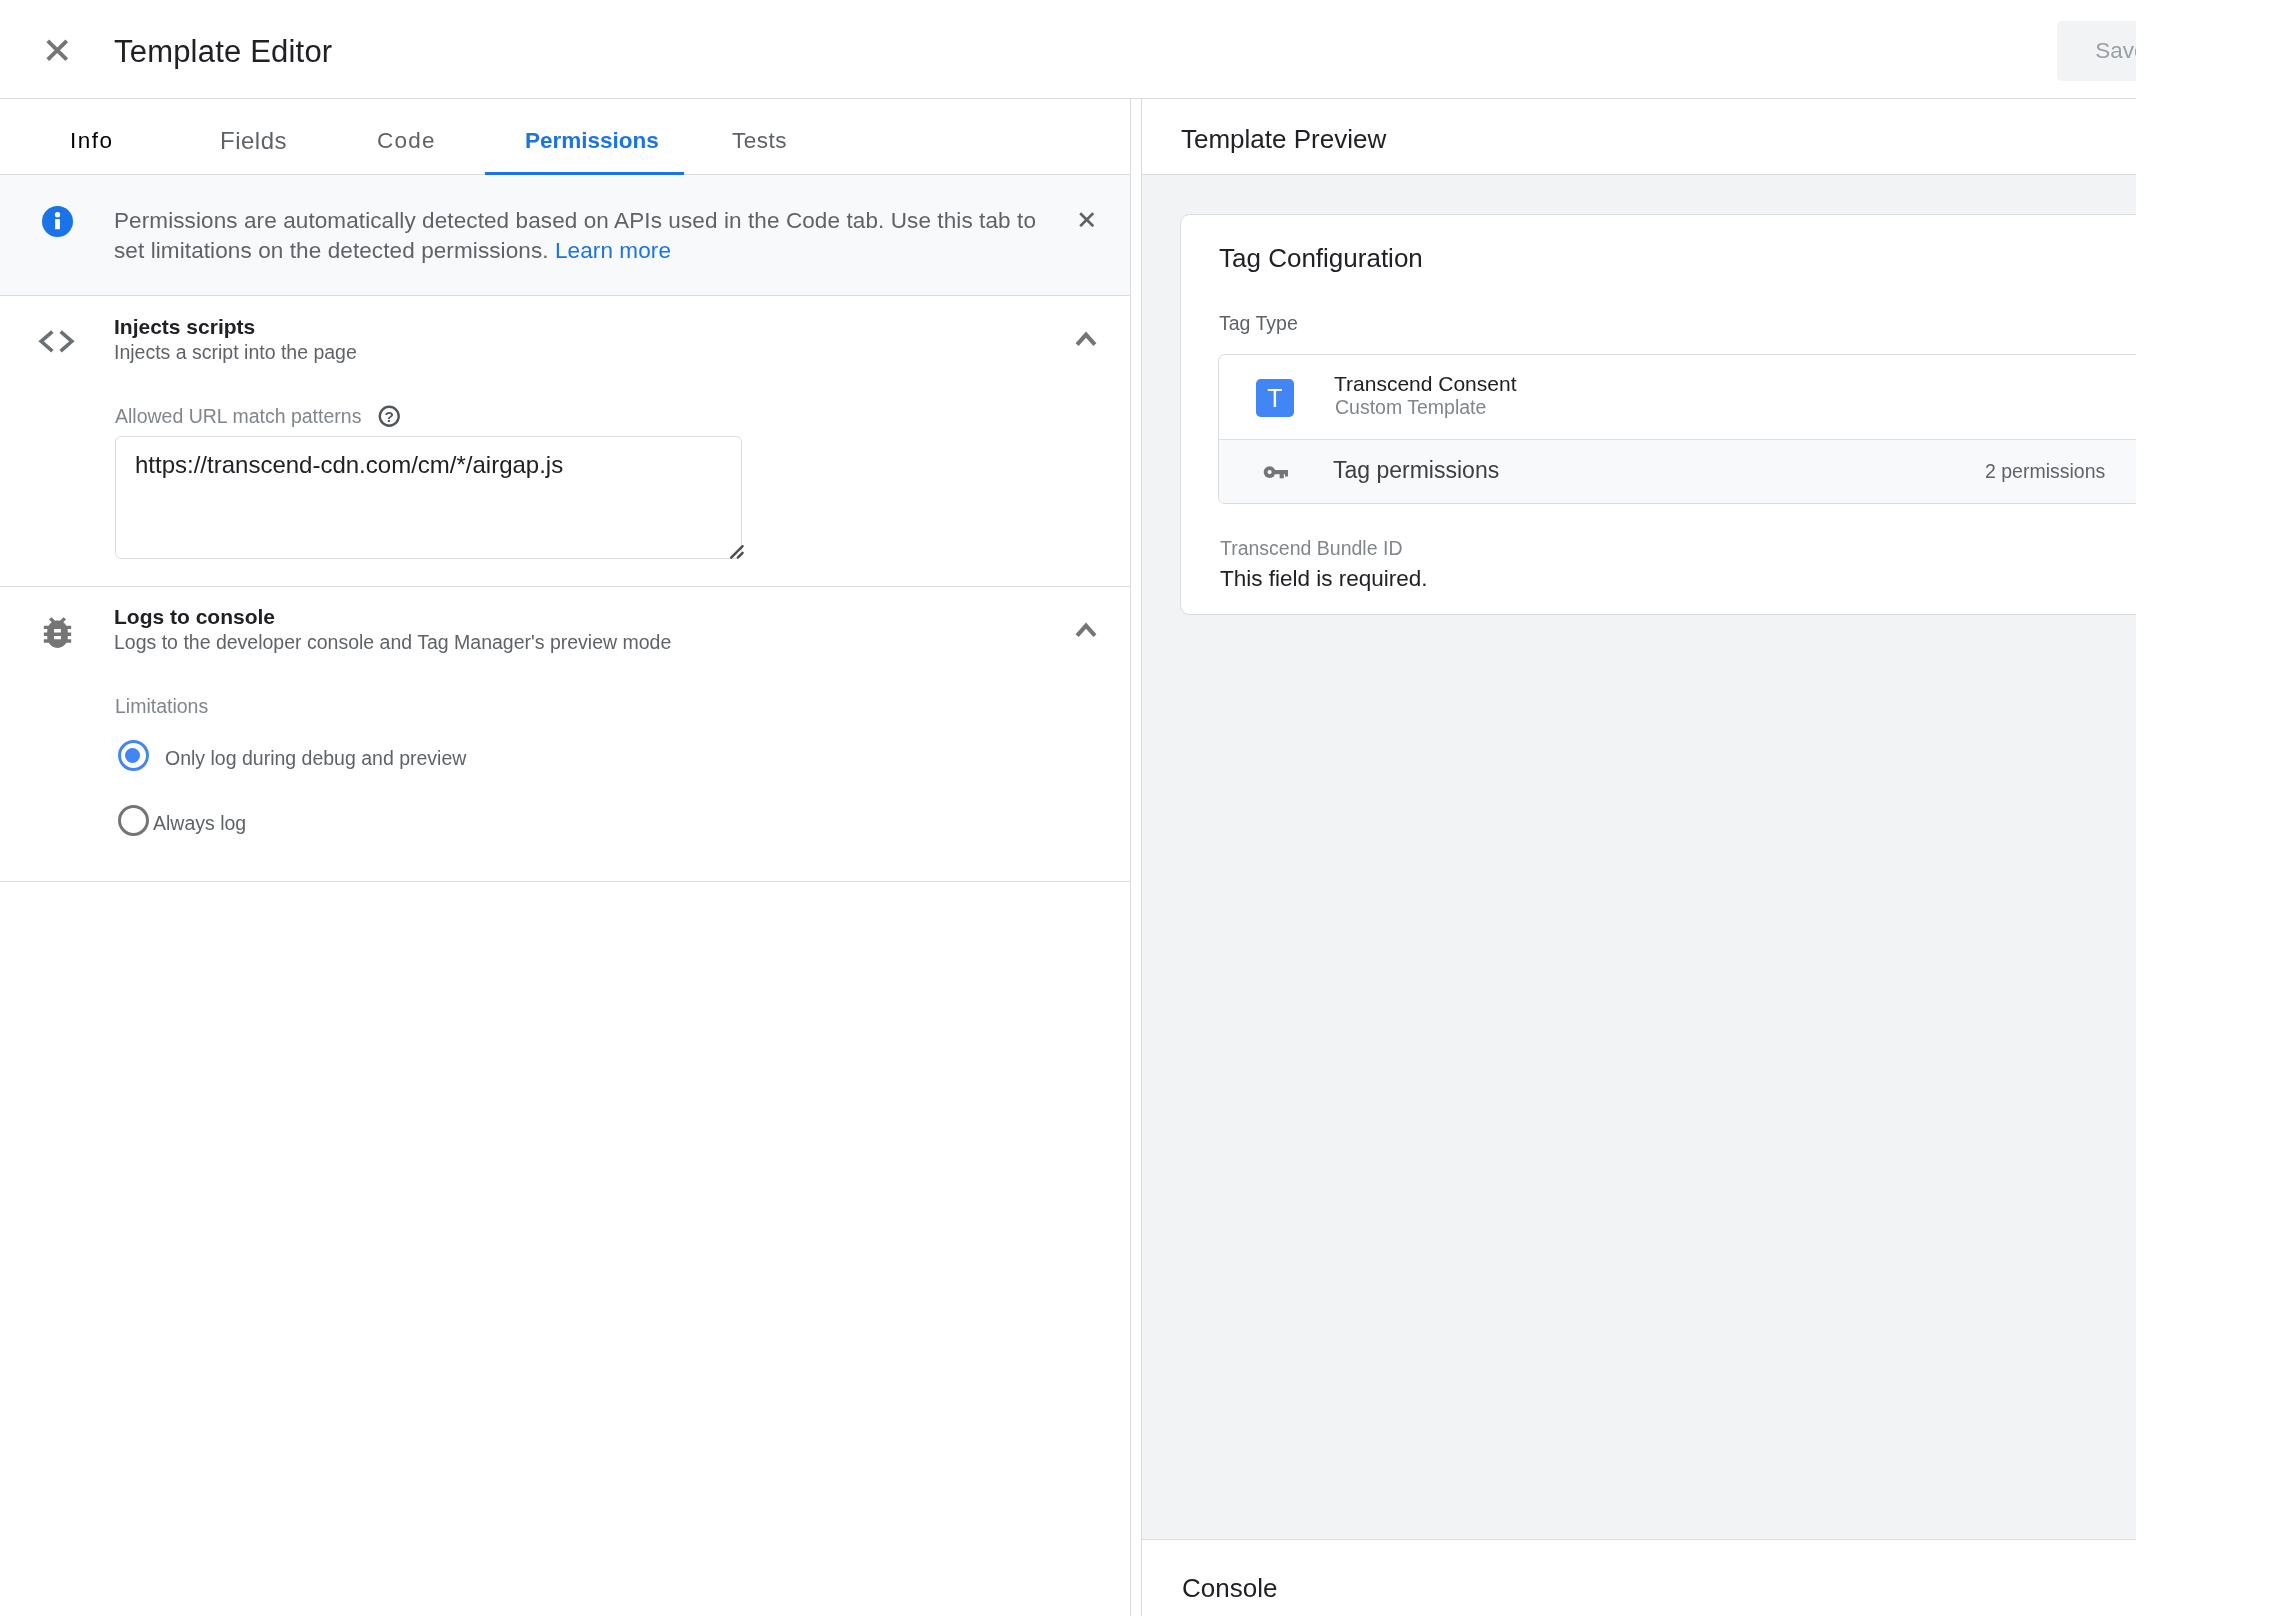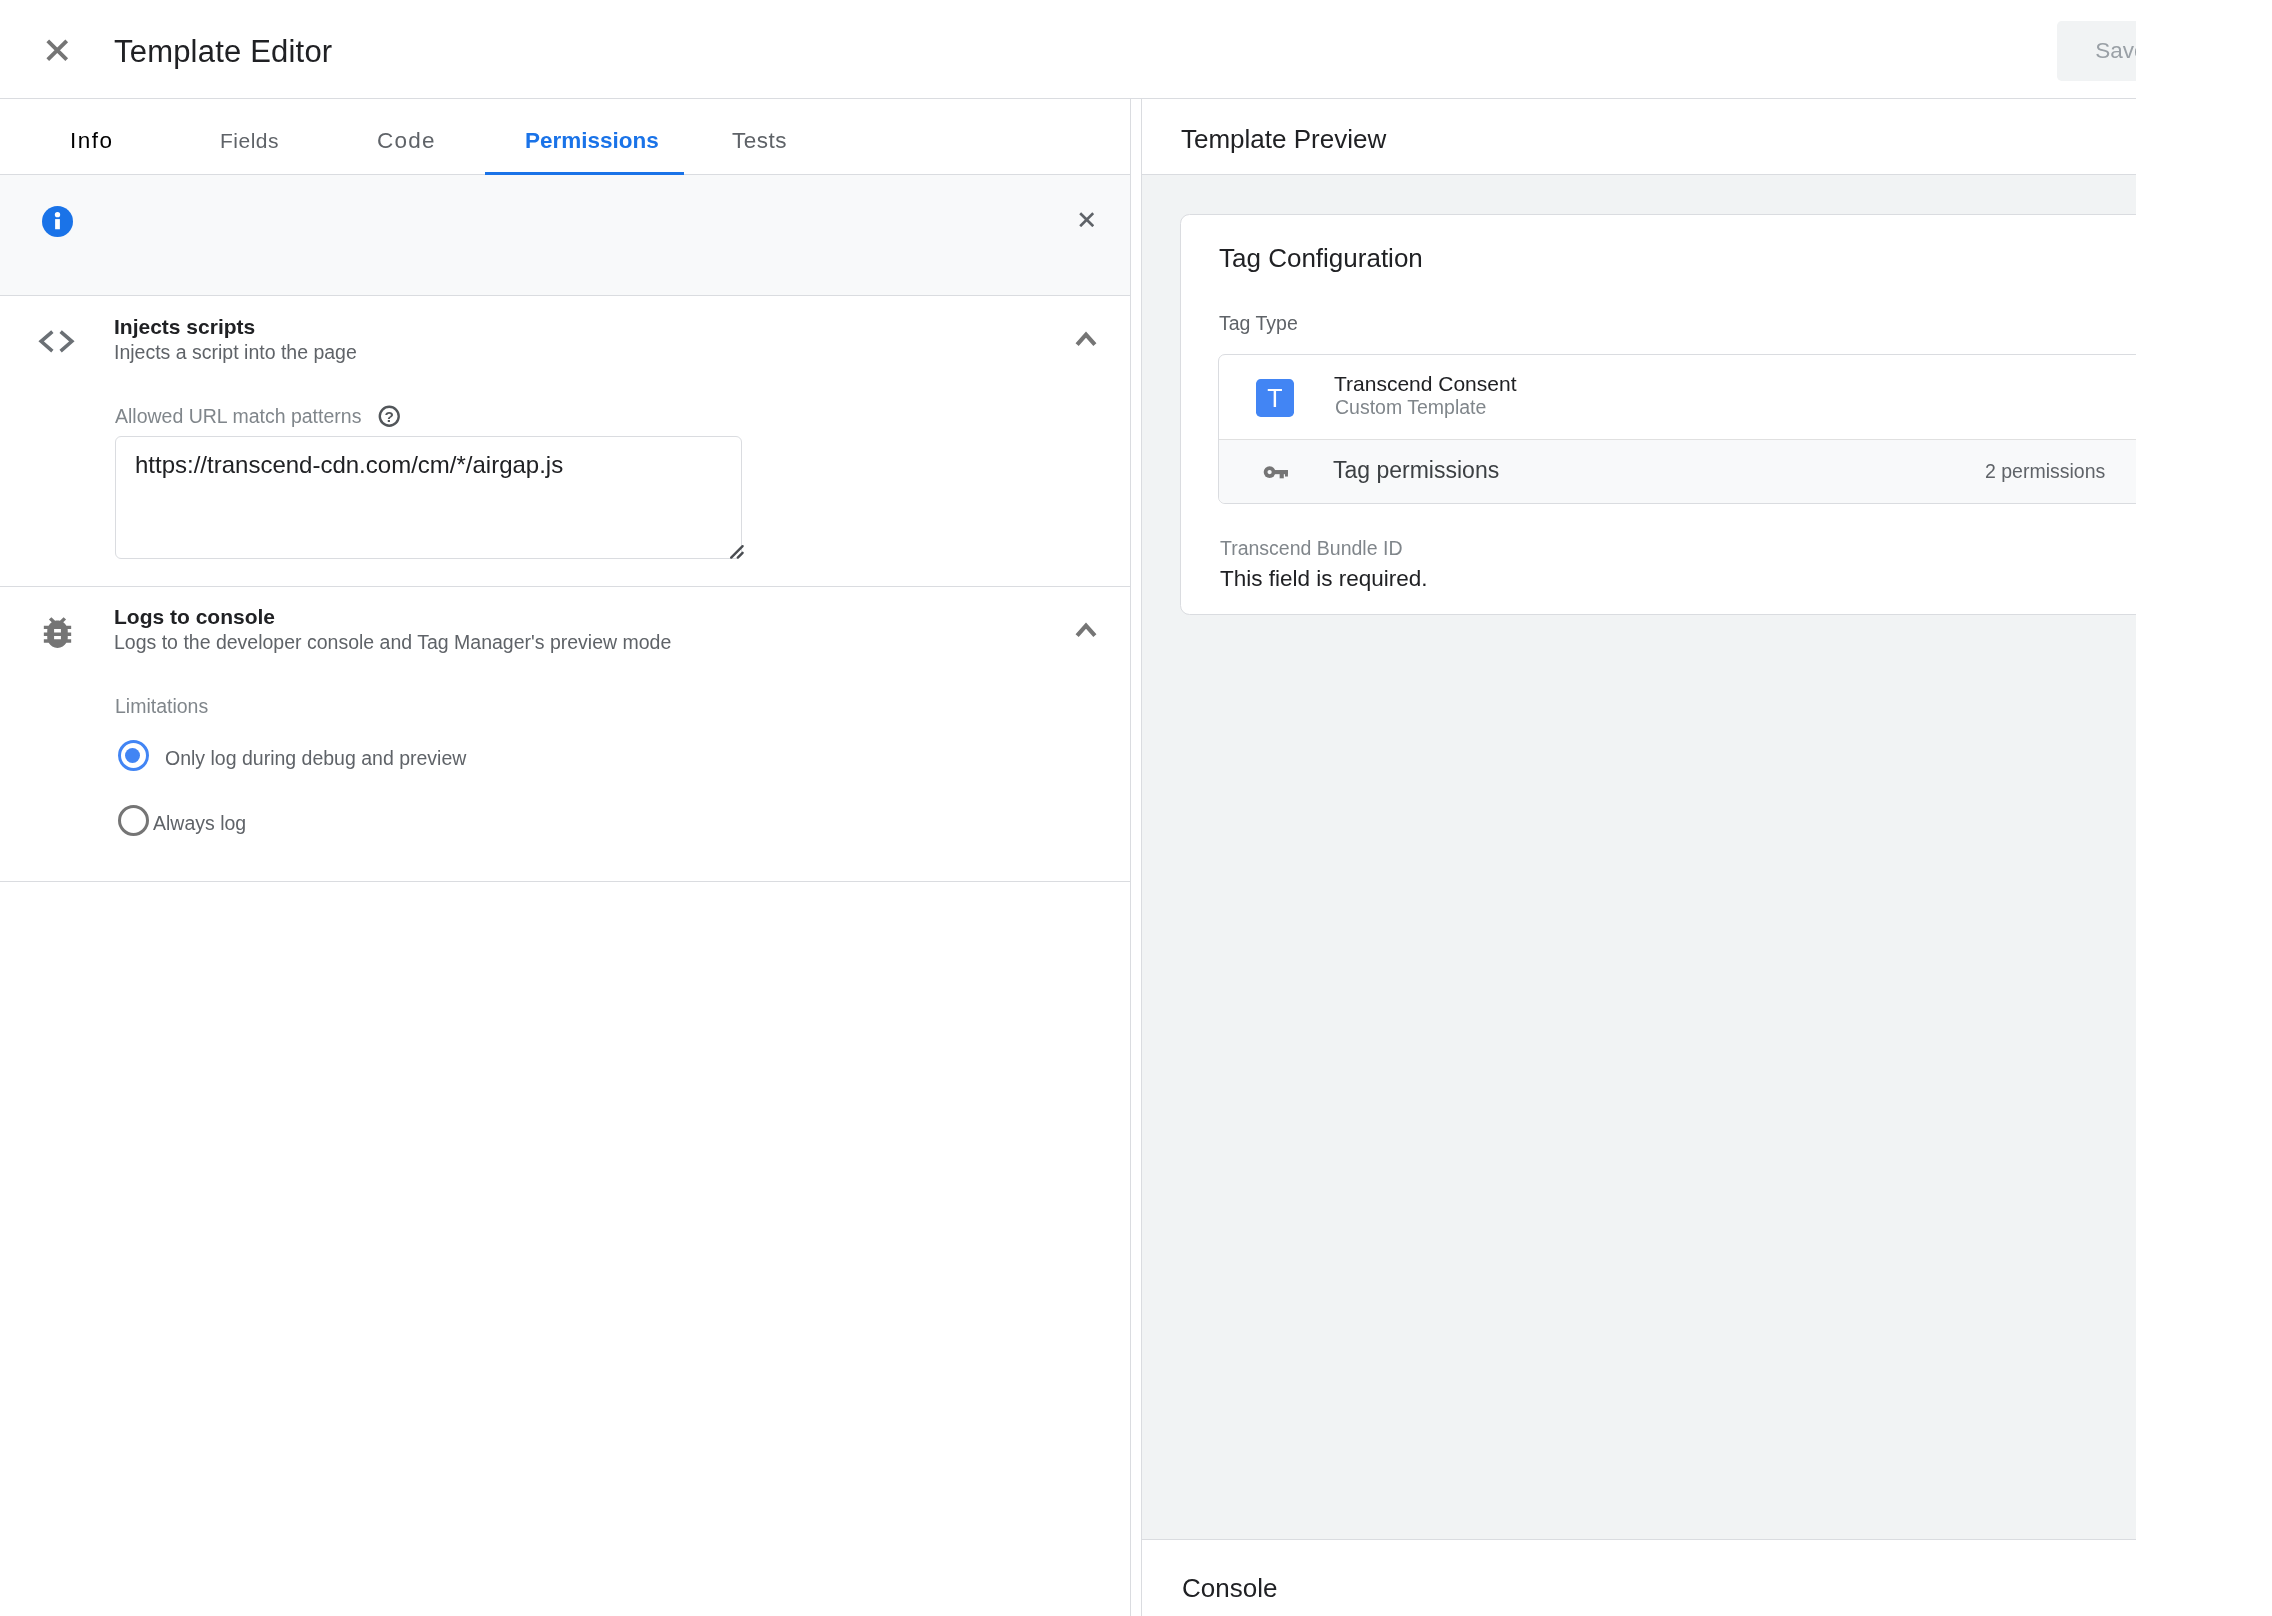--- a/index.html
+++ b/index.html
@@ -20,32 +20,33 @@
   <svg class="abs" style="left:2225px;top:37px;" width="7.7" height="32" viewBox="0 0 13 54">
     <circle cx="6.5" cy="7" r="6" fill="#5f6368"></circle>
     <circle cx="6.5" cy="26.5" r="6" fill="#5f6368"></circle>
     <circle cx="6.5" cy="46" r="6" fill="#5f6368"></circle>
   </svg>
 
   <div class="abs" style="left:0;top:99px;width:1131px;height:1517px;background:#fff;border-right:1.2px solid #dadce0;"></div>
 
   <div class="abs" style="left:0;top:99px;width:1130px;height:76px;border-bottom:1.2px solid #dadce0;background:#fff;"></div>
   <div class="abs tab" style="left:70px;top:130px;font-size:22.5px;line-height:22.5px;letter-spacing:1.5px;color:#000000;">Info</div>
-  <div class="abs tab" style="left:220px;top:130px;font-size:21px;line-height:22.5px;letter-spacing:0.5px;color:#5f6368;text-align:right;">Fields</div>
+  <div class="abs tab" style="left:220px;top:130px;font-size:24px;line-height:22.5px;letter-spacing:0.5px;color:#5f6368;text-align:right;">Fields</div>
   <div class="abs tab" style="left:377px;top:130px;font-size:22.5px;line-height:22.5px;letter-spacing:1.2px;color:#5f6368;">Code</div>
   <div class="abs tab" style="left:525px;top:130px;font-size:22.5px;line-height:22.5px;color:#1a73e8;font-weight:bold;">Permissions</div>
   <div class="abs tab" style="left:732px;top:130px;font-size:22.5px;line-height:22.5px;letter-spacing:0.5px;color:#5f6368;">Tests</div>
   <div class="abs" style="left:485px;top:172px;width:199px;height:4.1px;background:#1a73e8;"></div>
 
   <div class="abs" style="left:0;top:175px;width:1130px;height:121px;background:#f8f9fa;border-bottom:1.2px solid #dadce0;"></div>
   <svg class="abs" style="left:42px;top:206px;" width="31" height="31" viewBox="0 0 52 52">
     <circle cx="26" cy="26" r="26" fill="#1a73e8"></circle>
     <rect x="22" y="22" width="8" height="17" fill="#fff"></rect>
     <circle cx="26" cy="14.5" r="4.5" fill="#fff"></circle>
   </svg>
+  <div class="abs" style="left:114px;top:206px;font-size:22.5px;line-height:30px;letter-spacing:0.1px;color:#5f6368;">Permissions are automatically detected based on APIs used in the Code tab. Use this tab to<br>set limitations on the detected permissions. <span style="color:#1a73e8;">Learn more</span></div>
   <svg class="abs" style="left:1079px;top:212px;" width="15.4" height="15.4" viewBox="0 0 26 26">
     <path d="M2 2 L24 24 M24 2 L2 24" stroke="#5f6368" stroke-width="4.5" fill="none"></path>
   </svg>
 
   <svg class="abs" style="left:38px;top:328px;" width="37" height="26" viewBox="0 0 62 44">
     <path d="M24 6 L5 22.5 L24 39" stroke="#6b7075" stroke-width="6" fill="none"></path>
     <path d="M38 6 L57 22.5 L38 39" stroke="#6b7075" stroke-width="6" fill="none"></path>
   </svg>
   <div class="abs" style="left:114px;top:316px;font-size:21px;line-height:21px;font-weight:bold;color:#202124;">Injects scripts</div>
   <div class="abs" style="left:114px;top:343px;font-size:19.5px;line-height:19.5px;color:#5f6368;">Injects a script into the page</div>

